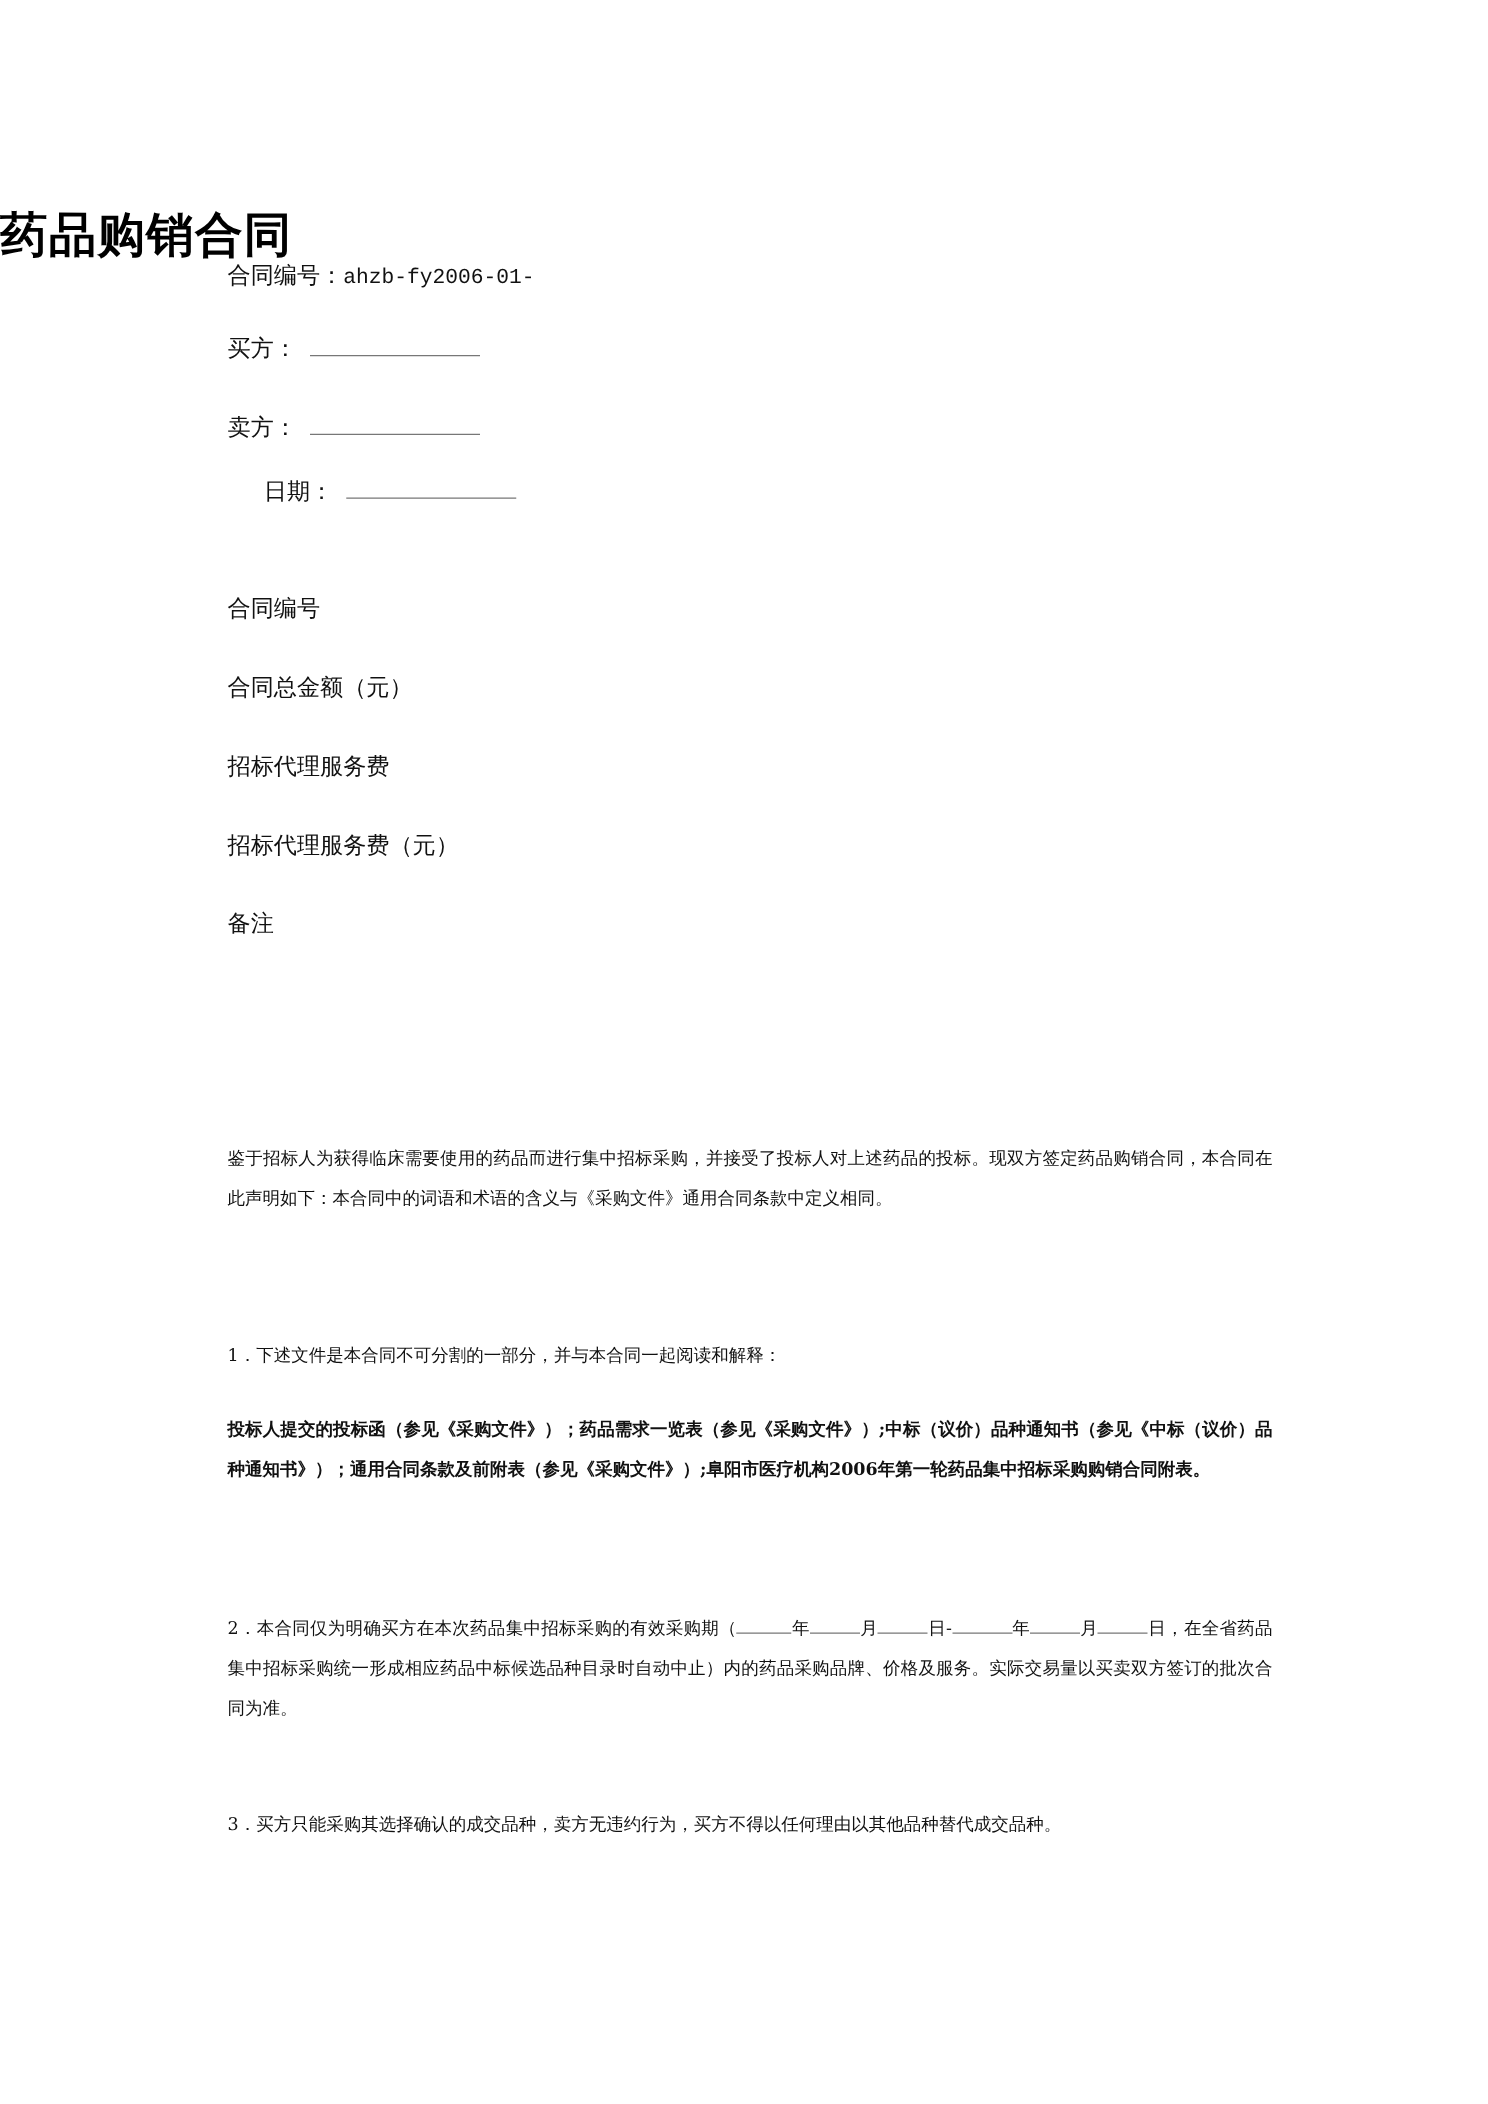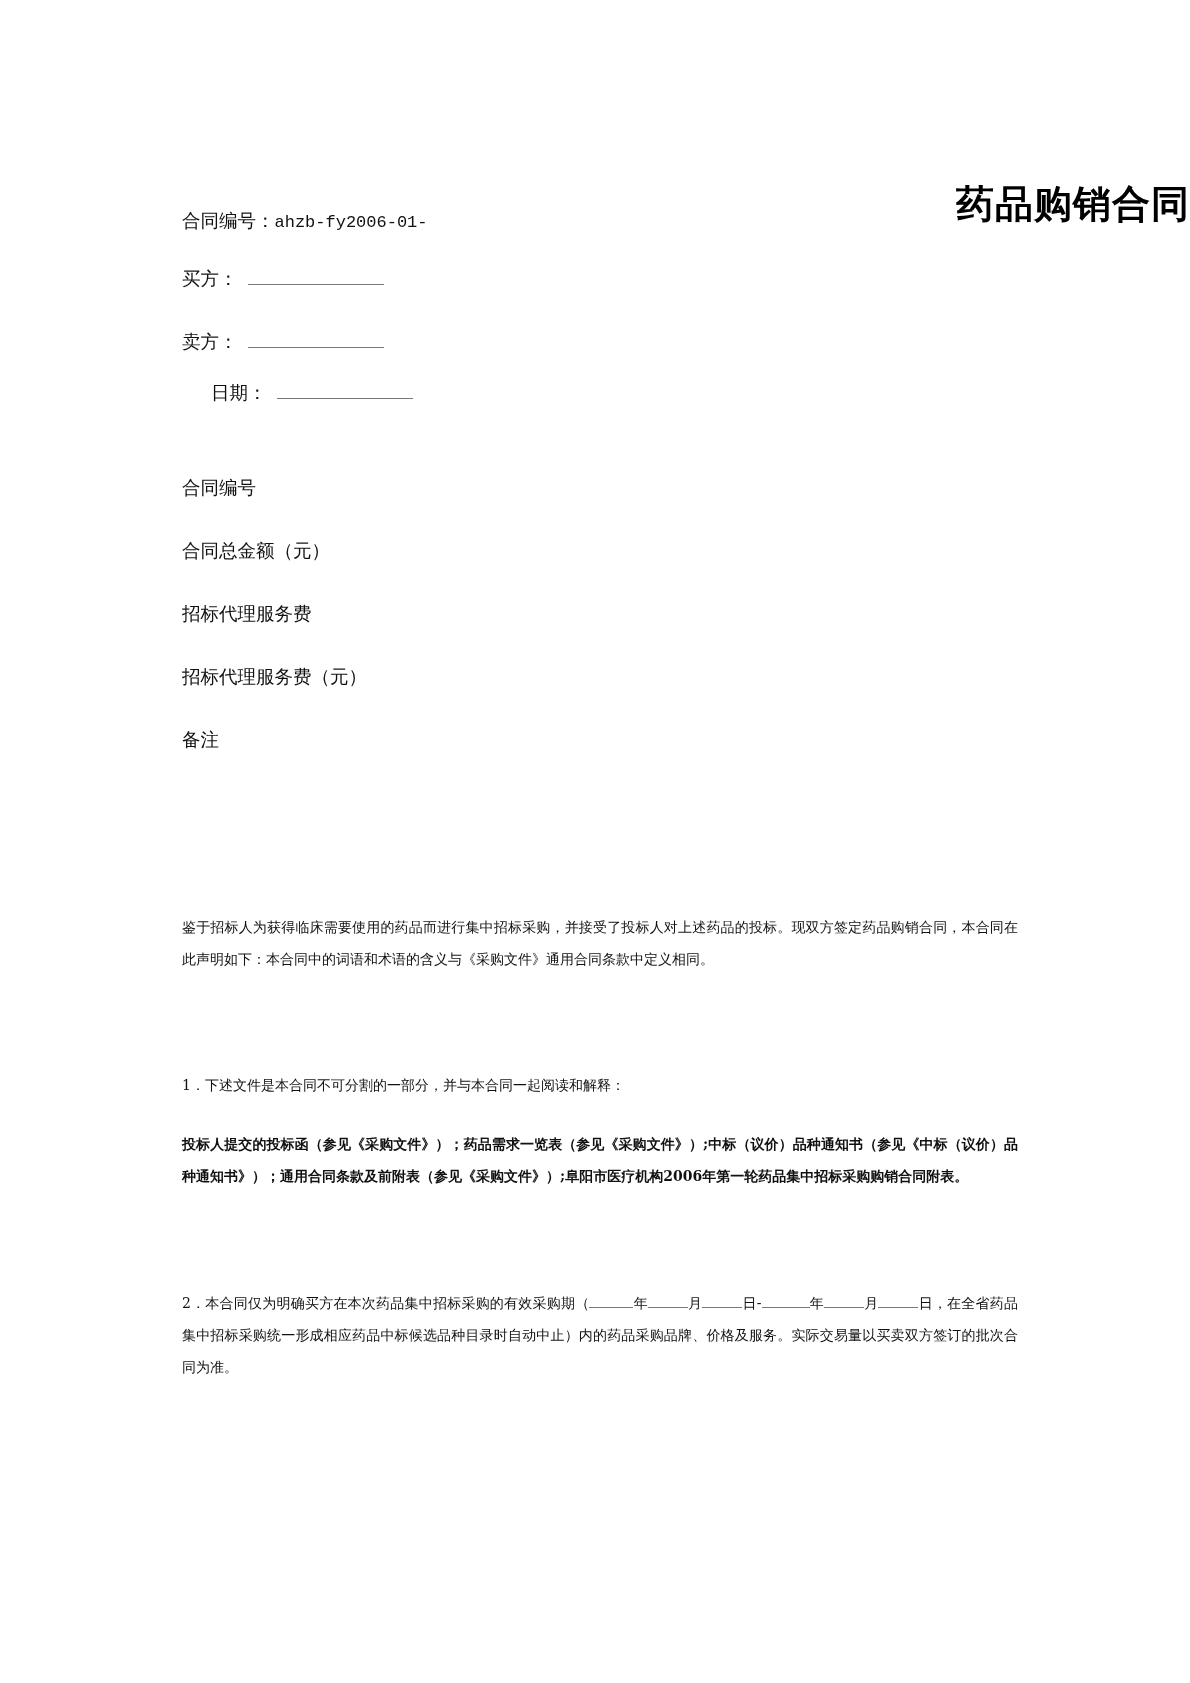--- a/index.html
+++ b/index.html
@@ -17,22 +17,22 @@
     }
     .page {
       position: absolute;
       left: 0; top: 0;
       width: 1190px; height: 1683px;
       background: #ffffff;
     }
     .title {
       position: absolute;
       left: 0; width: 1190px;
-      top: 182px;
-      text-align: right;
+      top: 166px;
+      text-align: left;
       font-family: "DejaVu Sans", "Liberation Sans", sans-serif;
       font-weight: bold;
       font-size: 38px;
       letter-spacing: 1px;
       line-height: 44px;
       color: #000;
     }
     .line {
       position: absolute;
       left: 182px;
@@ -101,14 +101,17 @@
   <div class="para" style="top:1069px;">
     <span>1．</span><span>下述文件是本合同不可分割的一部分，并与本合同一起阅读和解释：</span>
   </div>
 
   <div class="para" style="top:1128px;font-weight:bold;">投标人提交的投标函（参见《采购文件》）；药品需求一览表（参见《采购文件》）;中标（议价）品种通知书（参见《中标（议价）品种通知书》）；通用合同条款及前附表（参见《采购文件》）;阜阳市医疗机构2006年第一轮药品集中招标采购购销合同附表。</div>
 
   <div class="para" style="top:1287px;">
     <span>2．</span><span>本合同仅为明确买方在本次药品集中招标采购的有效采购期（</span><span class="short-blank" style="width:44px;"></span><span>年</span><span class="short-blank" style="width:40px;"></span><span>月</span><span class="short-blank" style="width:40px;"></span><span>日-</span><span class="short-blank" style="width:48px;"></span><span>年</span><span class="short-blank" style="width:40px;"></span><span>月</span><span class="short-blank" style="width:40px;"></span><span>日，在全省药品集中招标采购统一形成相应药品中标候选品种目录时自动中止）内的药品采购品牌、价格及服务。实际交易量以买卖双方签订的批次合同为准。</span>
   </div>
 
+  <div class="para" style="top:1444px;">
+    <span>3．</span><span>买方只能采购其选择确认的成交品种，卖方无违约行为，买方不得以任何理由以其他品种替代成交品种。</span>
+  </div>
 
 </div>
 
 </body></html>

